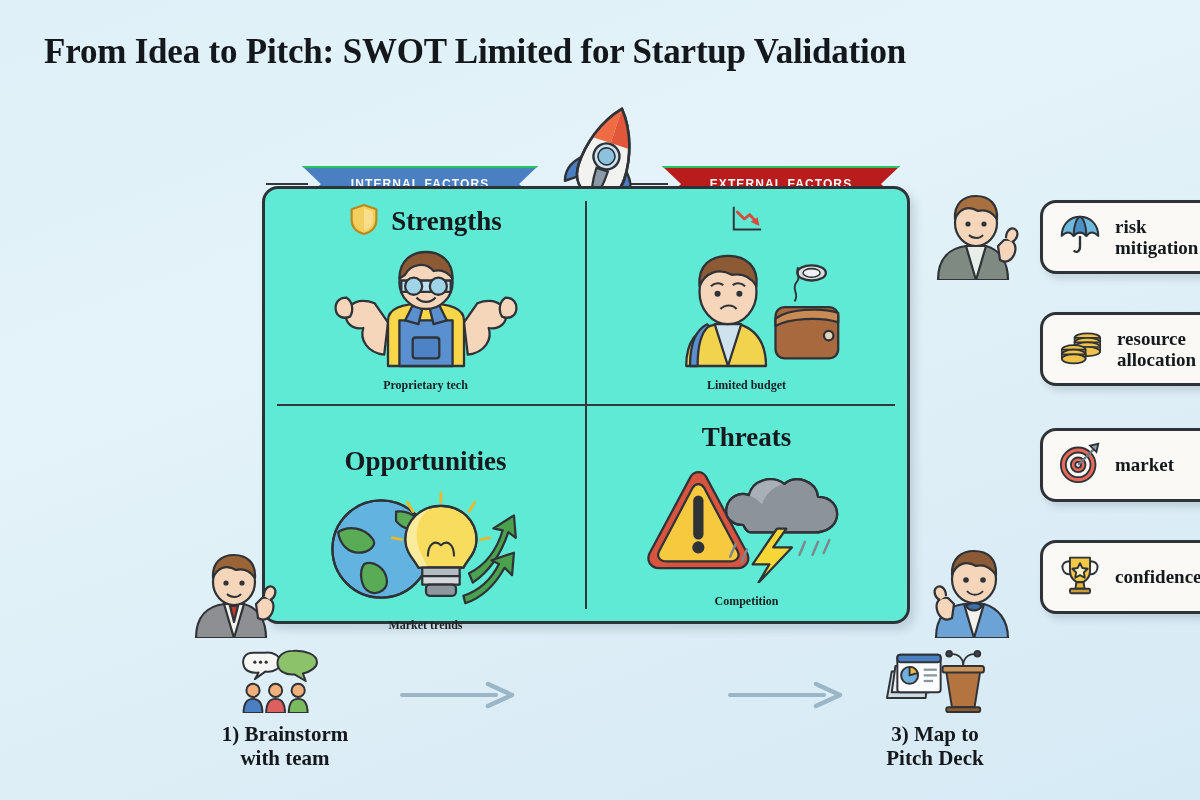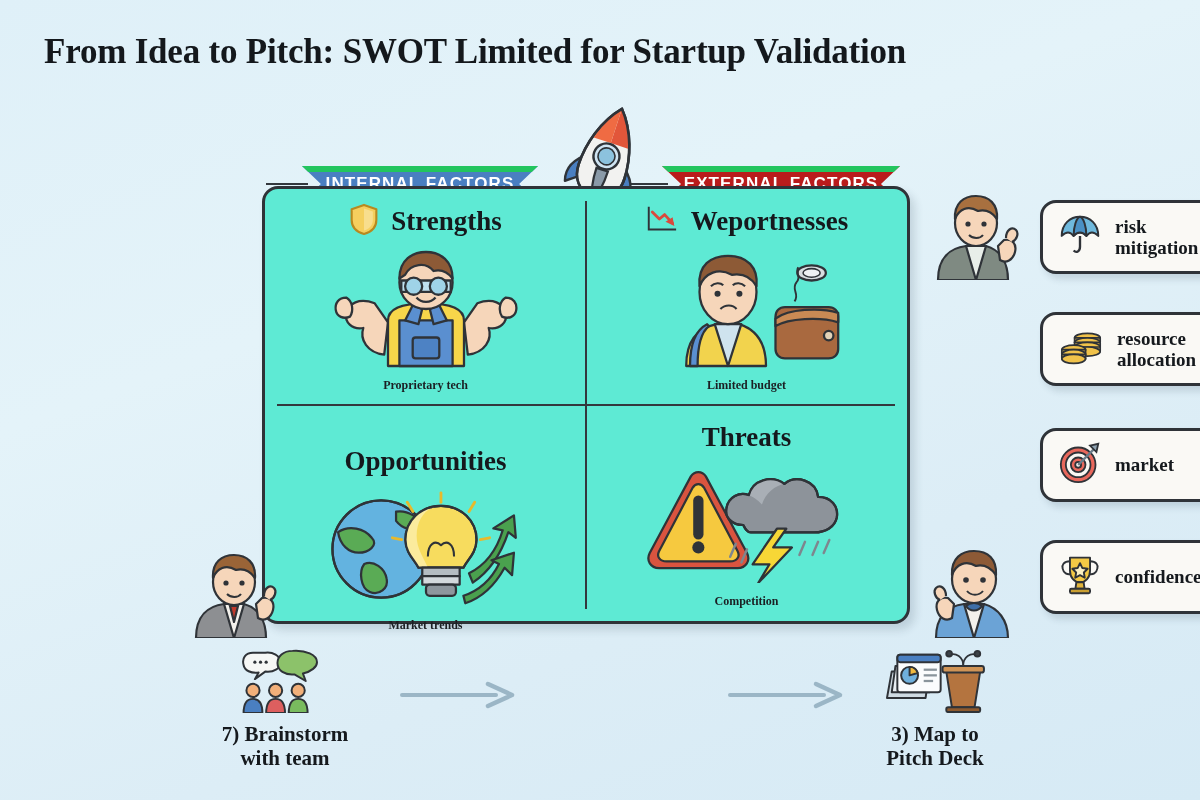--- a/index.html
+++ b/index.html
@@ -107,24 +107,24 @@
 
   
   .ribbon {
     position: absolute;
     top: 166px;
     height: 36px;
     display: flex;
     align-items: center;
     justify-content: center;
     color: #ffffff;
-    font-size: 17px;
+    font-size: 12px;
     font-weight: bold;
     letter-spacing: 1.1px;
-    border: 6px solid #22c55e;
+    border: 2px solid #22c55e;
     white-space: nowrap;
     font-family: "Liberation Sans", sans-serif;
     box-shadow: 2px 3px 5px rgba(40,60,80,.18);
     text-align: right;
   }
   #ribbon-internal {
     left: 302px;
     width: 236px;
     background: #4a7fc1;
     clip-path: polygon(0 0, 100% 0, 92% 50%, 100% 100%, 0 100%, 8% 50%);
@@ -309,21 +309,20 @@
 
   <div class="quadrant q-tr">
     <div class="q-head">
       <span>
         <svg viewBox="0 0 38 34" width="34" height="30">
           <path d="M4 3 V29 H35" fill="none" stroke="#2f3338" stroke-width="2.2"></path>
           <path d="M8 9 L16 17 L22 12 L31 22" fill="none" stroke="#d94a3d" stroke-width="3.2" stroke-linecap="round" stroke-linejoin="round"></path>
           <path d="M33 25 L31 15 L23 20 Z" fill="#d94a3d"></path>
         </svg>
       </span>
-      <span class="q-title">Weportnesses</span>
     </div>
     <div class="q-art">
       <svg viewBox="0 0 200 124" width="190" height="118">
         <g stroke="#2f3338" stroke-width="2.4" stroke-linejoin="round">
 
           <path d="M36 122 C36 96 48 82 68 78 L92 78 C110 84 120 98 120 122 Z" fill="#f2d34d"></path>
           <path d="M66 78 L80 122 L94 78 Z" fill="#cfe3ee"></path>
           <path d="M60 80 C52 86 48 98 48 122 L40 122 C40 98 46 84 58 78 Z" fill="#5a8fd0"></path>
 
           <ellipse cx="80" cy="44" rx="30" ry="34" fill="#f6d6ba"></ellipse>
@@ -558,21 +557,21 @@
           <path d="M56 2 C46 2 40 8 40 15 C40 23 48 28 58 27 L70 34 L67 26 C76 24 82 19 82 14 C82 6 70 1 56 2 Z" fill="#8cc26a"></path>
           <circle cx="14" cy="44" r="7" fill="#f2b07a"></circle>
           <path d="M4 68 C4 58 8 53 14 53 C20 53 24 58 24 68 Z" fill="#4a7fc1"></path>
           <circle cx="38" cy="44" r="7" fill="#f2b07a"></circle>
           <path d="M28 68 C28 58 32 53 38 53 C44 53 48 58 48 68 Z" fill="#dd5f5f"></path>
           <circle cx="62" cy="44" r="7" fill="#f2b07a"></circle>
           <path d="M52 68 C52 58 56 53 62 53 C68 53 72 58 72 68 Z" fill="#79bb5e"></path>
         </g>
       </svg>
     </div>
-    <div class="step-label">7) Brainstorm
+    <div class="step-label">1) Brainstorm
 with team</div>
   </div>
 
   <div class="flow-arrow" id="flow-arrow-0">
     <svg viewBox="0 0 120 34" width="120" height="34">
       <path d="M2 17 L96 17" stroke="#9bb6c6" stroke-width="4" stroke-linecap="round"></path>
       <path d="M88 6 L112 17 L88 28" fill="none" stroke="#9bb6c6" stroke-width="4.5" stroke-linecap="round" stroke-linejoin="round"></path>
     </svg>
   </div>
 

